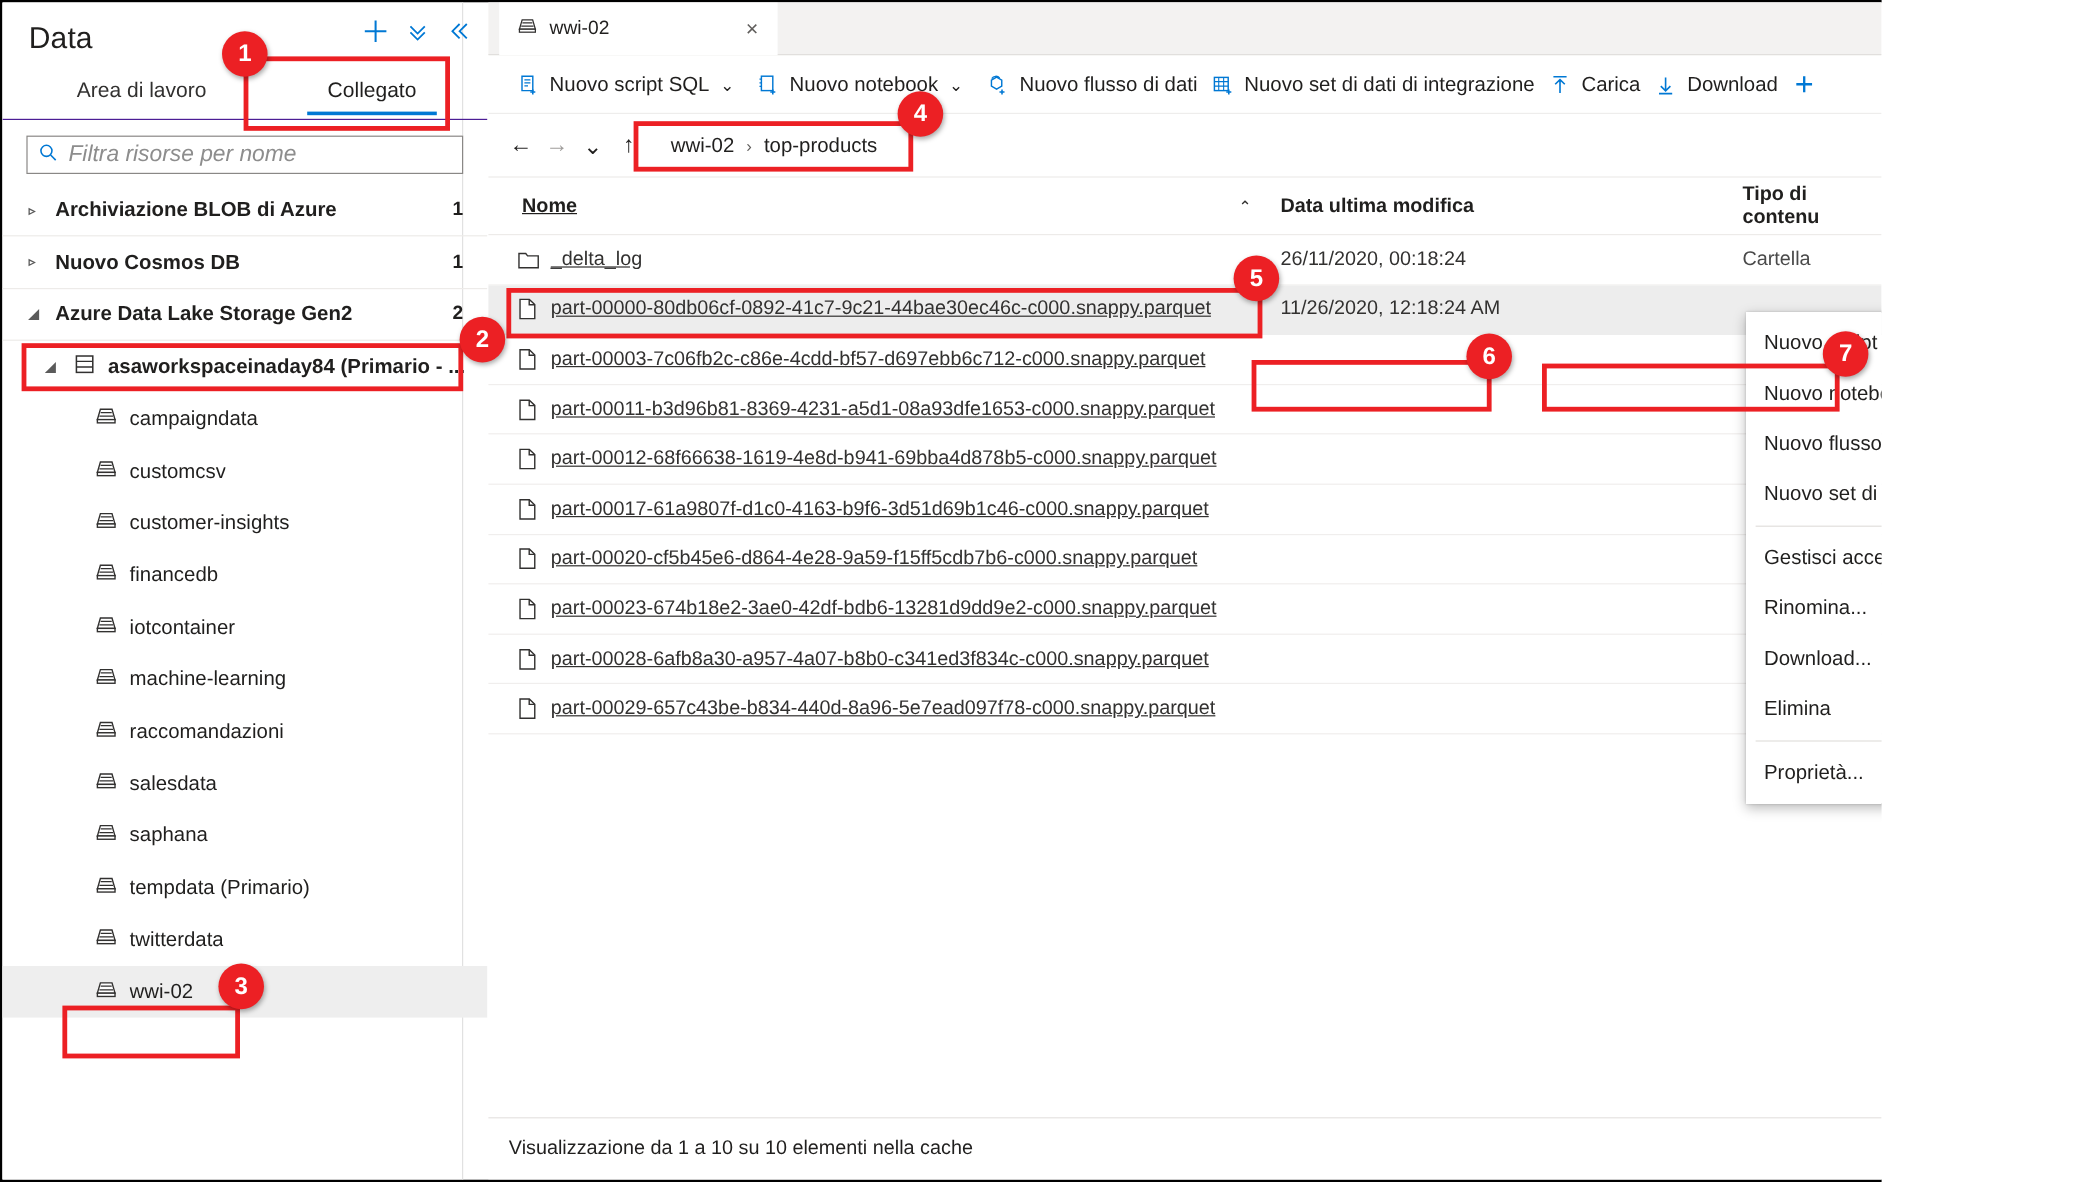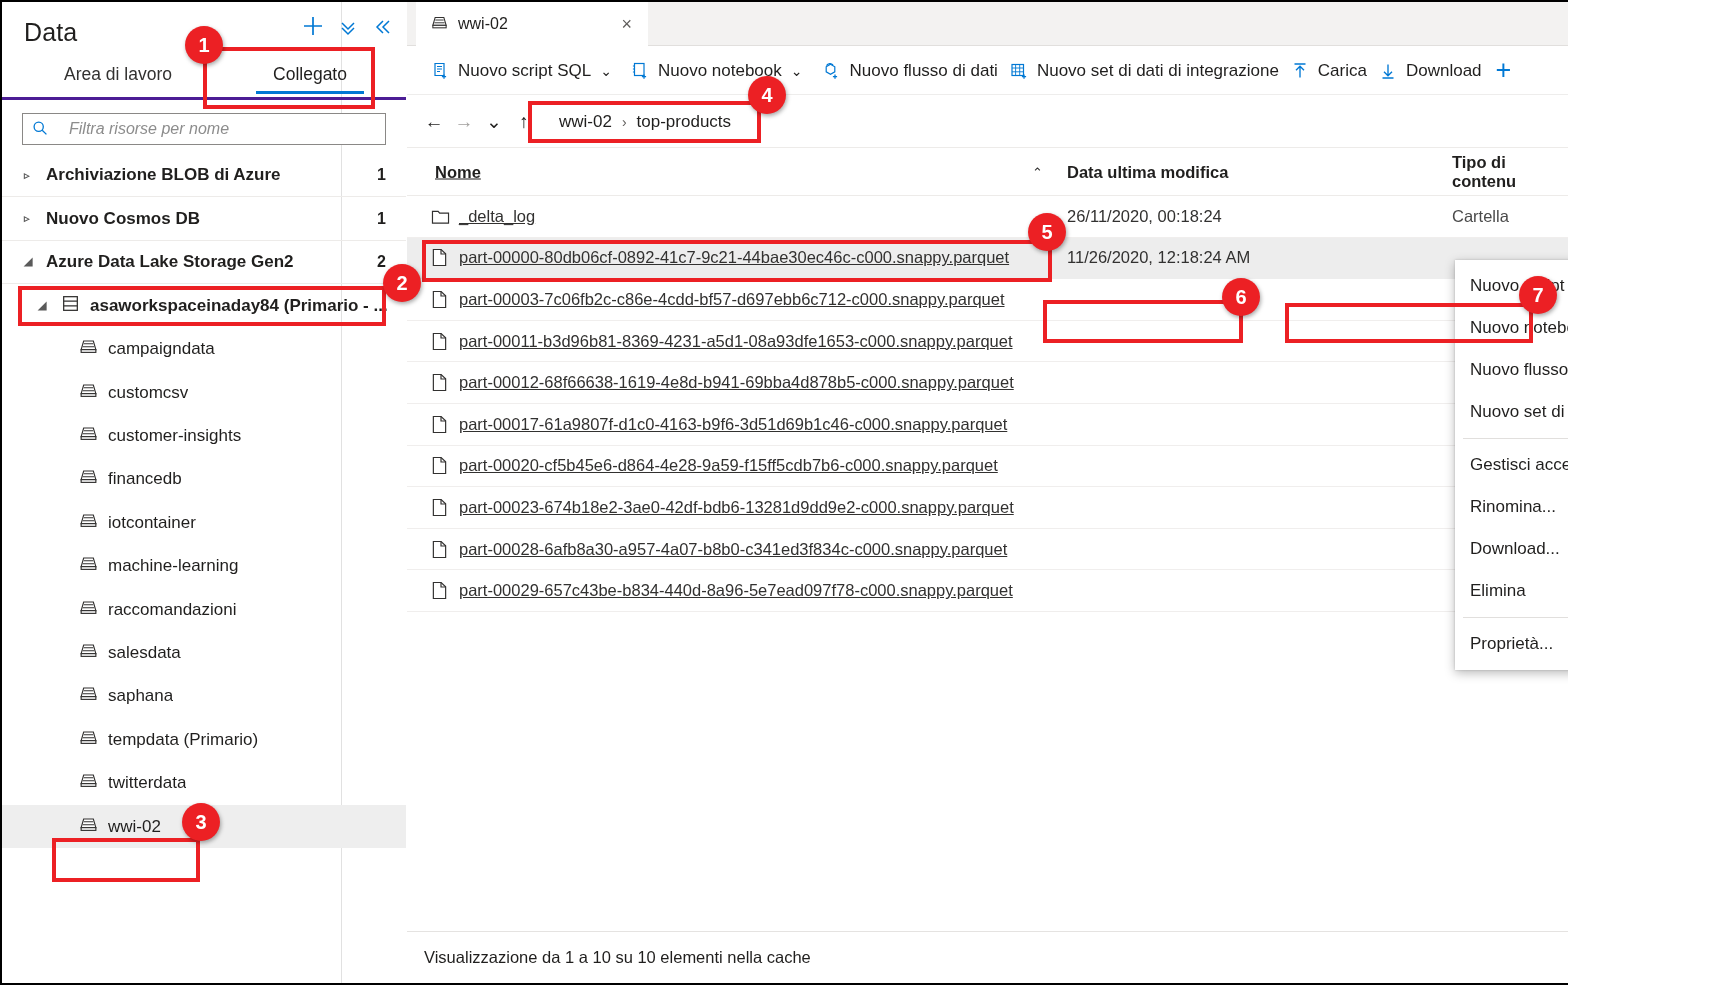--- a/index.html
+++ b/index.html
@@ -30,21 +30,21 @@
     position: absolute;
     left: 0; top: 0;
     width: 1566px; height: 981px;
     background: #ffffff;
   }
 
   
   #sidebar {
     position: absolute;
     left: 0; top: 0;
-    width: 340px; height: 981px;
+    width: 384px; height: 981px;
     background: #ffffff;
     border-right: 1px solid #e1e1e1;
   }
   .side-head {
     position: absolute; left: 0; top: 0;
     width: 404px; height: 48px;
   }
   .side-title {
     position: absolute; left: 22px; top: 16px;
     font-size: 25px; color: #201f1e; font-weight: 400;
@@ -57,21 +57,21 @@
   .hi {
     color: #0078d4; font-size: 23px; line-height: 1;
     cursor: pointer; display: inline-block;
   }
   .hi.small { font-size: 19px; }
 
   .tabs {
     position: absolute; left: 0; top: 50px;
     width: 404px; height: 48px;
     display: flex;
-    border-bottom: 3px solid #4c1d95;
+    border-bottom: 1px solid #4c1d95;
     padding-left: 20px;
   }
   .tab {
     flex: 1;
     display: flex; align-items: center; justify-content: center;
     font-size: 17.5px; color: #323130;
     position: relative; cursor: pointer;
   }
   .tab.active { color: #201f1e; }
   .tab.active::after {
@@ -85,25 +85,24 @@
     width: 364px; height: 32px;
     border: 1px solid #8a8886;
     background: #fff;
     display: flex; align-items: center;
   }
   .filter-ico {
     width: 34px; text-align: center; color: #0078d4; font-size: 15px;
   }
   .filter-input {
     border: none; outline: none; background: transparent;
-    flex: 1; font-size: 16px; color: #ef4444;
+    flex: 1; font-size: 19px; color: #ef4444;
     font-family: "Liberation Sans", sans-serif;
     font-style: italic;
     padding: 0;
-    margin-left: 12px;
   }
   .filter-input::placeholder { color: #8d8d8d; font-style: italic; }
 
   .tree { position: absolute; left: 0; top: 152px; width: 404px; }
   .tree-row {
     position: relative;
     height: 43.4px;
     display: flex; align-items: center;
     cursor: pointer;
     font-size: 17px;

